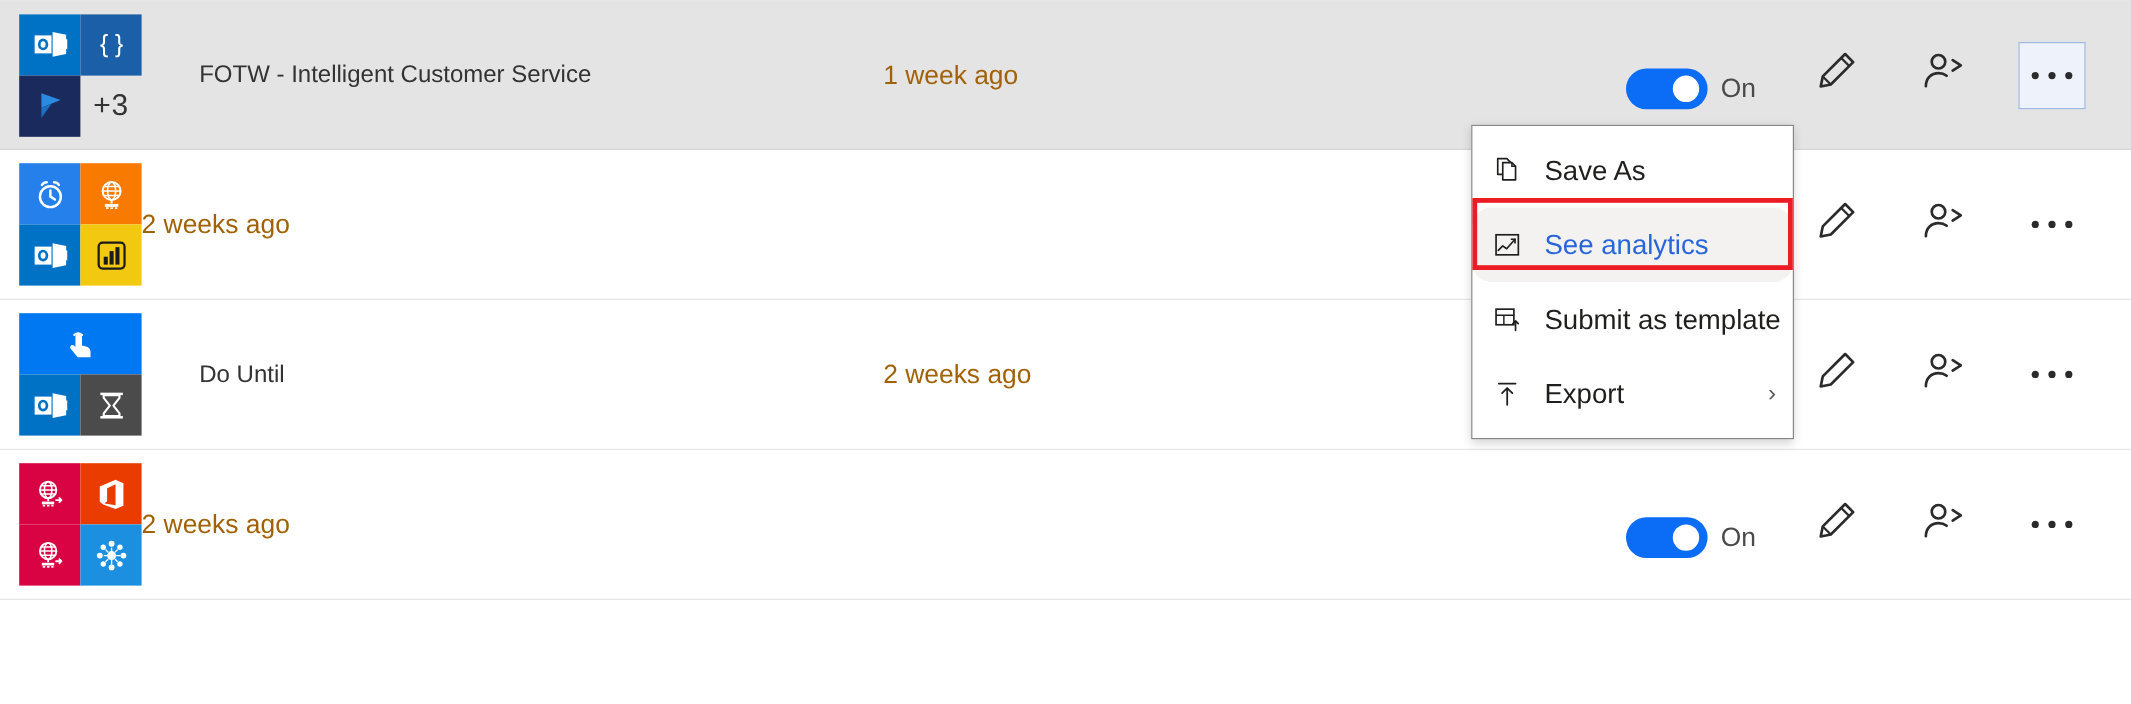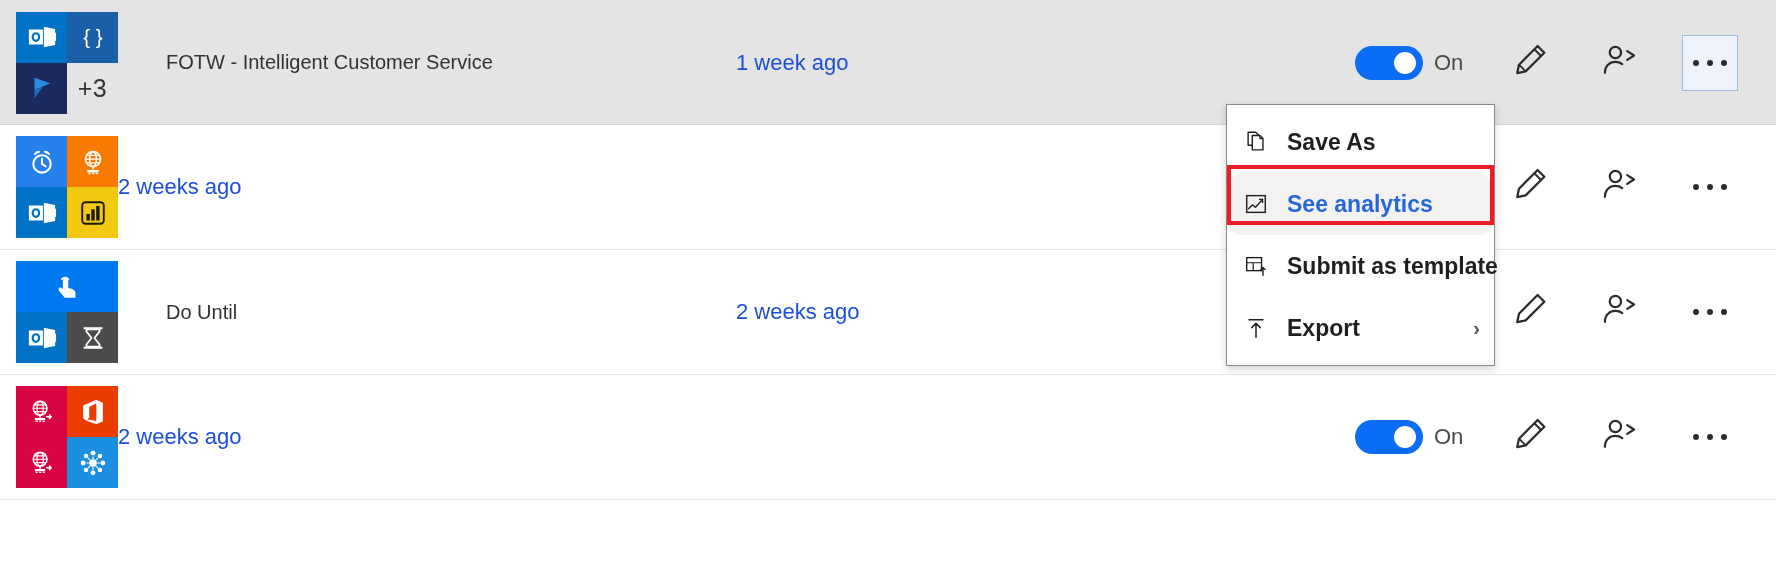--- a/index.html
+++ b/index.html
@@ -80,31 +80,31 @@
     font-size: 20px;
     color: #333333;
     font-family: Liberation Sans, sans-serif;
     flex: 0 0 auto;
     width: 570px;
     white-space: nowrap;
     overflow: hidden;
   }
   .flow-date {
     font-size: 22px;
-    color: #1d4ed8;
+    color: #a16207;
     flex: 0 0 auto;
     width: 330px;
     white-space: nowrap;
   }
 
   
   .actions {
     margin-left: auto;
     display: flex;
-    align-items: center;
+    align-items: flex-end;
     padding-right: 38px;
     flex: 0 0 auto;
   }
   .toggle-wrap {
     display: flex;
     align-items: center;
   }
   .toggle {
     width: 68px;
     height: 34px;
@@ -169,21 +169,20 @@
   .menu-item {
     height: 62px;
     display: flex;
     align-items: center;
     padding: 0 14px 0 16px;
     box-sizing: border-box;
     position: relative;
     font-size: 23px;
     color: #201f1e;
     white-space: nowrap;
-    font-weight: bold;
   }
   .menu-item .mi-icon {
     width: 34px;
     flex: 0 0 auto;
     display: flex;
     align-items: center;
     justify-content: flex-start;
   }
   .menu-item .mi-label {
     margin-left: 10px;

